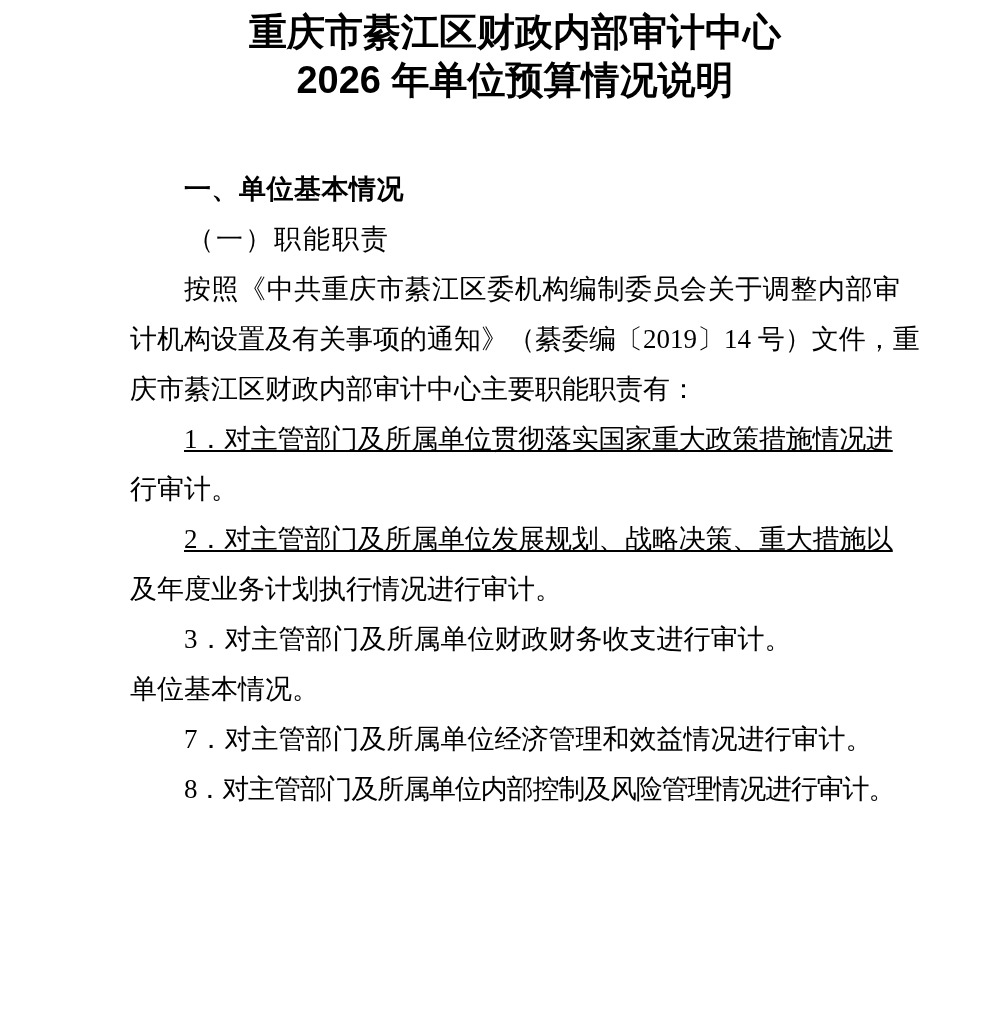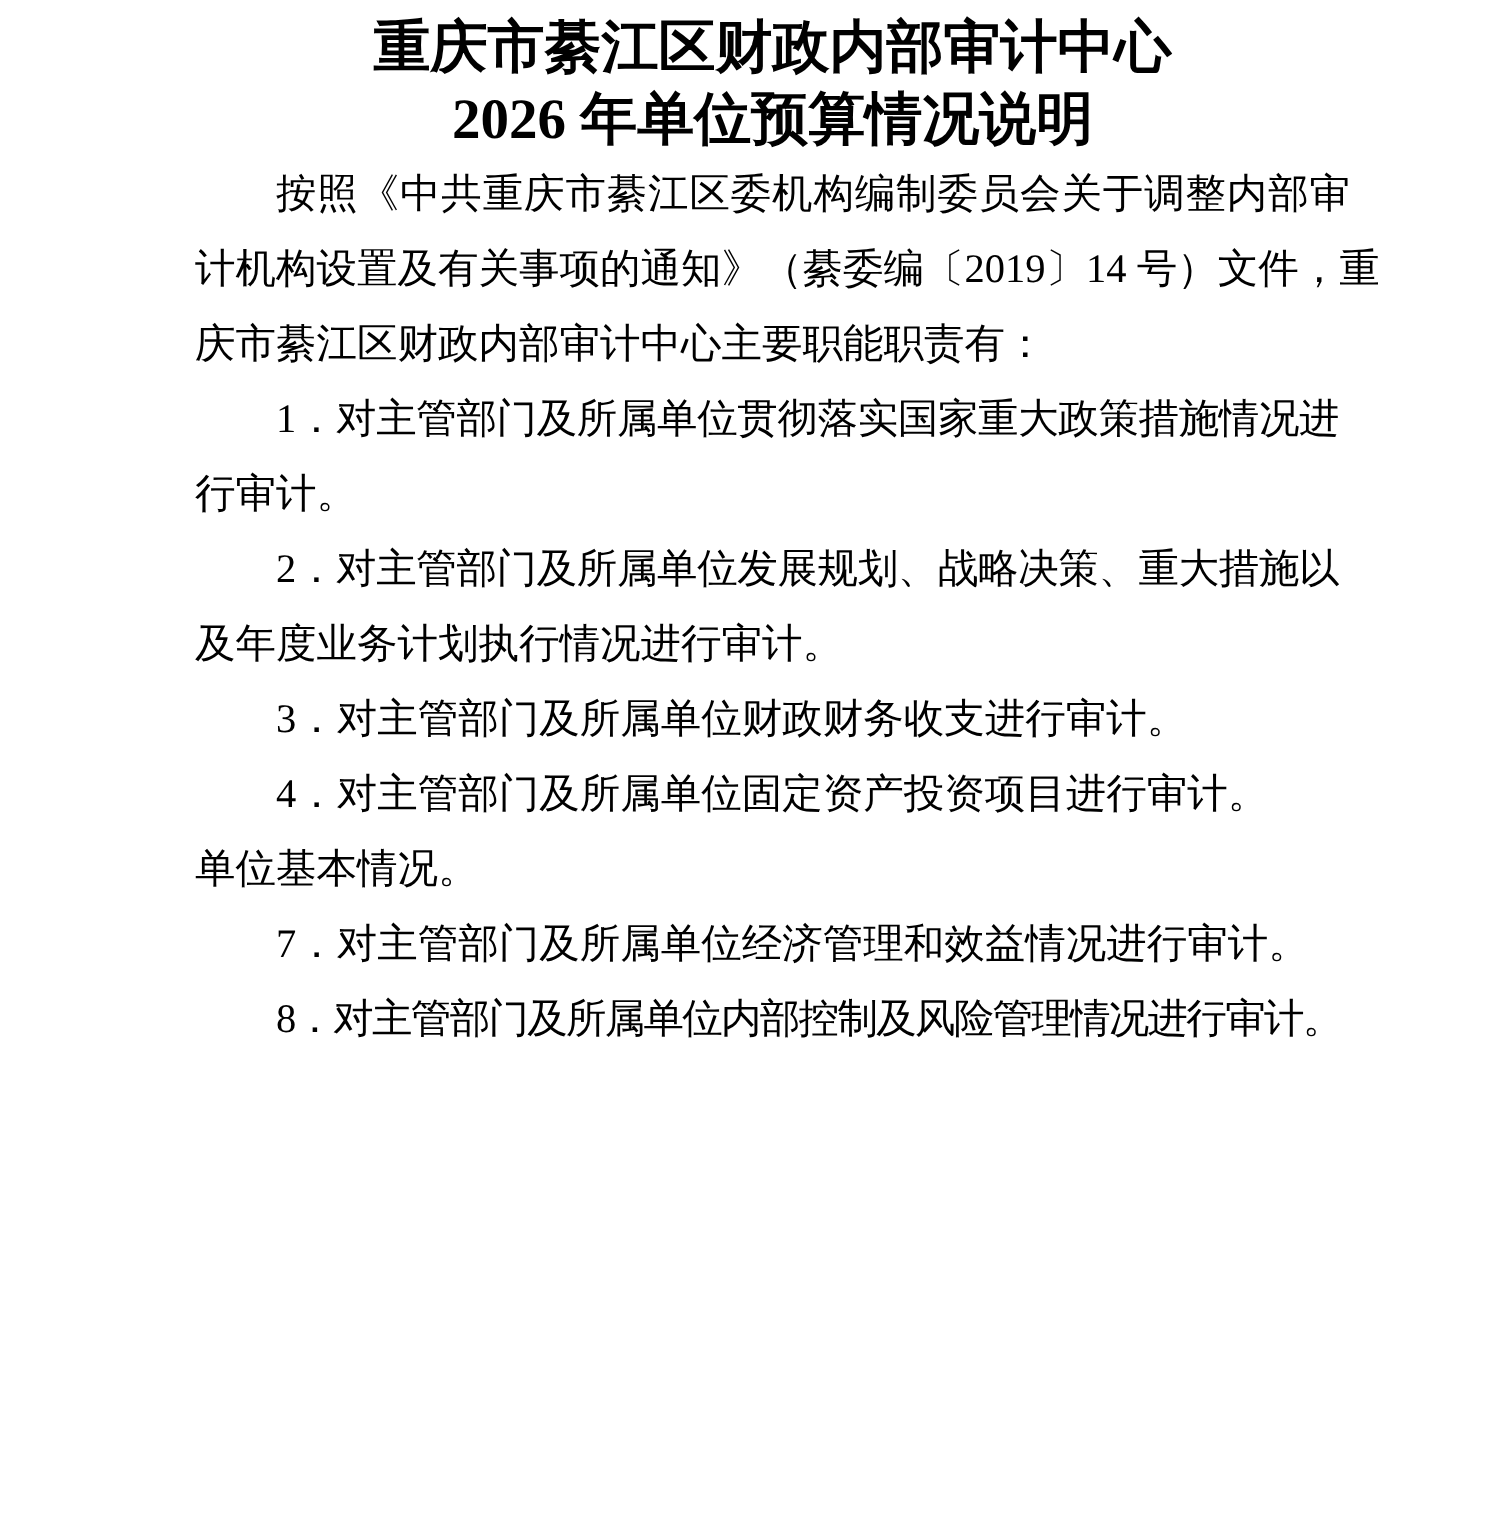--- a/index.html
+++ b/index.html
@@ -15,21 +15,21 @@
   .text-col {
     margin-left: 130px;
     width: 770px;
   }
   .title-block {
     padding-top: 8px;
     text-align: center;
     font-weight: bold;
     font-size: 38px;
     line-height: 48px;
-    font-family: Liberation Serif, serif;
+    font-family: Liberation Sans, sans-serif;
   }
   .headings-block { margin-top: 60px; }
   .section-heading {
     font-family: "Liberation Sans", "DejaVu Sans", sans-serif;
     font-weight: bold;
     font-size: 27px;
     line-height: 50px;
     text-indent: 54px;
     letter-spacing: 0.5px;
   }
@@ -40,34 +40,38 @@
     letter-spacing: 2px;
   }
   .body-block { font-size: 27px; }
   .line {
     line-height: 50px;
     white-space: nowrap;
     overflow: visible;
   }
   .first { text-indent: 54px; }
   .fill { text-align: justify; text-align-last: justify; }
-  .tight-sm { letter-spacing: -0.25px; }
+  .tight-sm { letter-spacing: -0.25px; text-decoration: underline; }
   .tight { letter-spacing: -1.15px; }
 </style>
 </head>
 <body>
 
 <div class="page">
   <div class="text-col">
 
     <div class="title-block">
       <div>重庆市綦江区财政内部审计中心</div>
       <div>2026 年单位预算情况说明</div>
     </div>
 
+    <div class="headings-block">
+      <div class="section-heading">一、单位基本情况</div>
+      <div class="subsection-heading">（一）职能职责</div>
+    </div>
 
     <div class="body-block">
 
       <div>
         <div class="line first fill">按照《中共重庆市綦江区委机构编制委员会关于调整内部审</div>
         <div class="line fill">计机构设置及有关事项的通知》（綦委编〔2019〕14 号）文件，重</div>
         <div class="line">庆市綦江区财政内部审计中心主要职能职责有：</div>
       </div>
 
       <div>
@@ -77,23 +81,20 @@
 
       <div>
         <div class="line first tight-sm">2．对主管部门及所属单位发展规划、战略决策、重大措施以</div>
         <div class="line">及年度业务计划执行情况进行审计。</div>
       </div>
 
       <div>
         <div class="line first">3．对主管部门及所属单位财政财务收支进行审计。</div>
       </div>
 
-      <div>
-        <div class="line first">4．对主管部门及所属单位固定资产投资项目进行审计。</div>
-      </div>
 
       <div>
       </div>
 
       <div>
         <div class="line">单位基本情况。</div>
       </div>
 
       <div>
         <div class="line first">7．对主管部门及所属单位经济管理和效益情况进行审计。</div>

